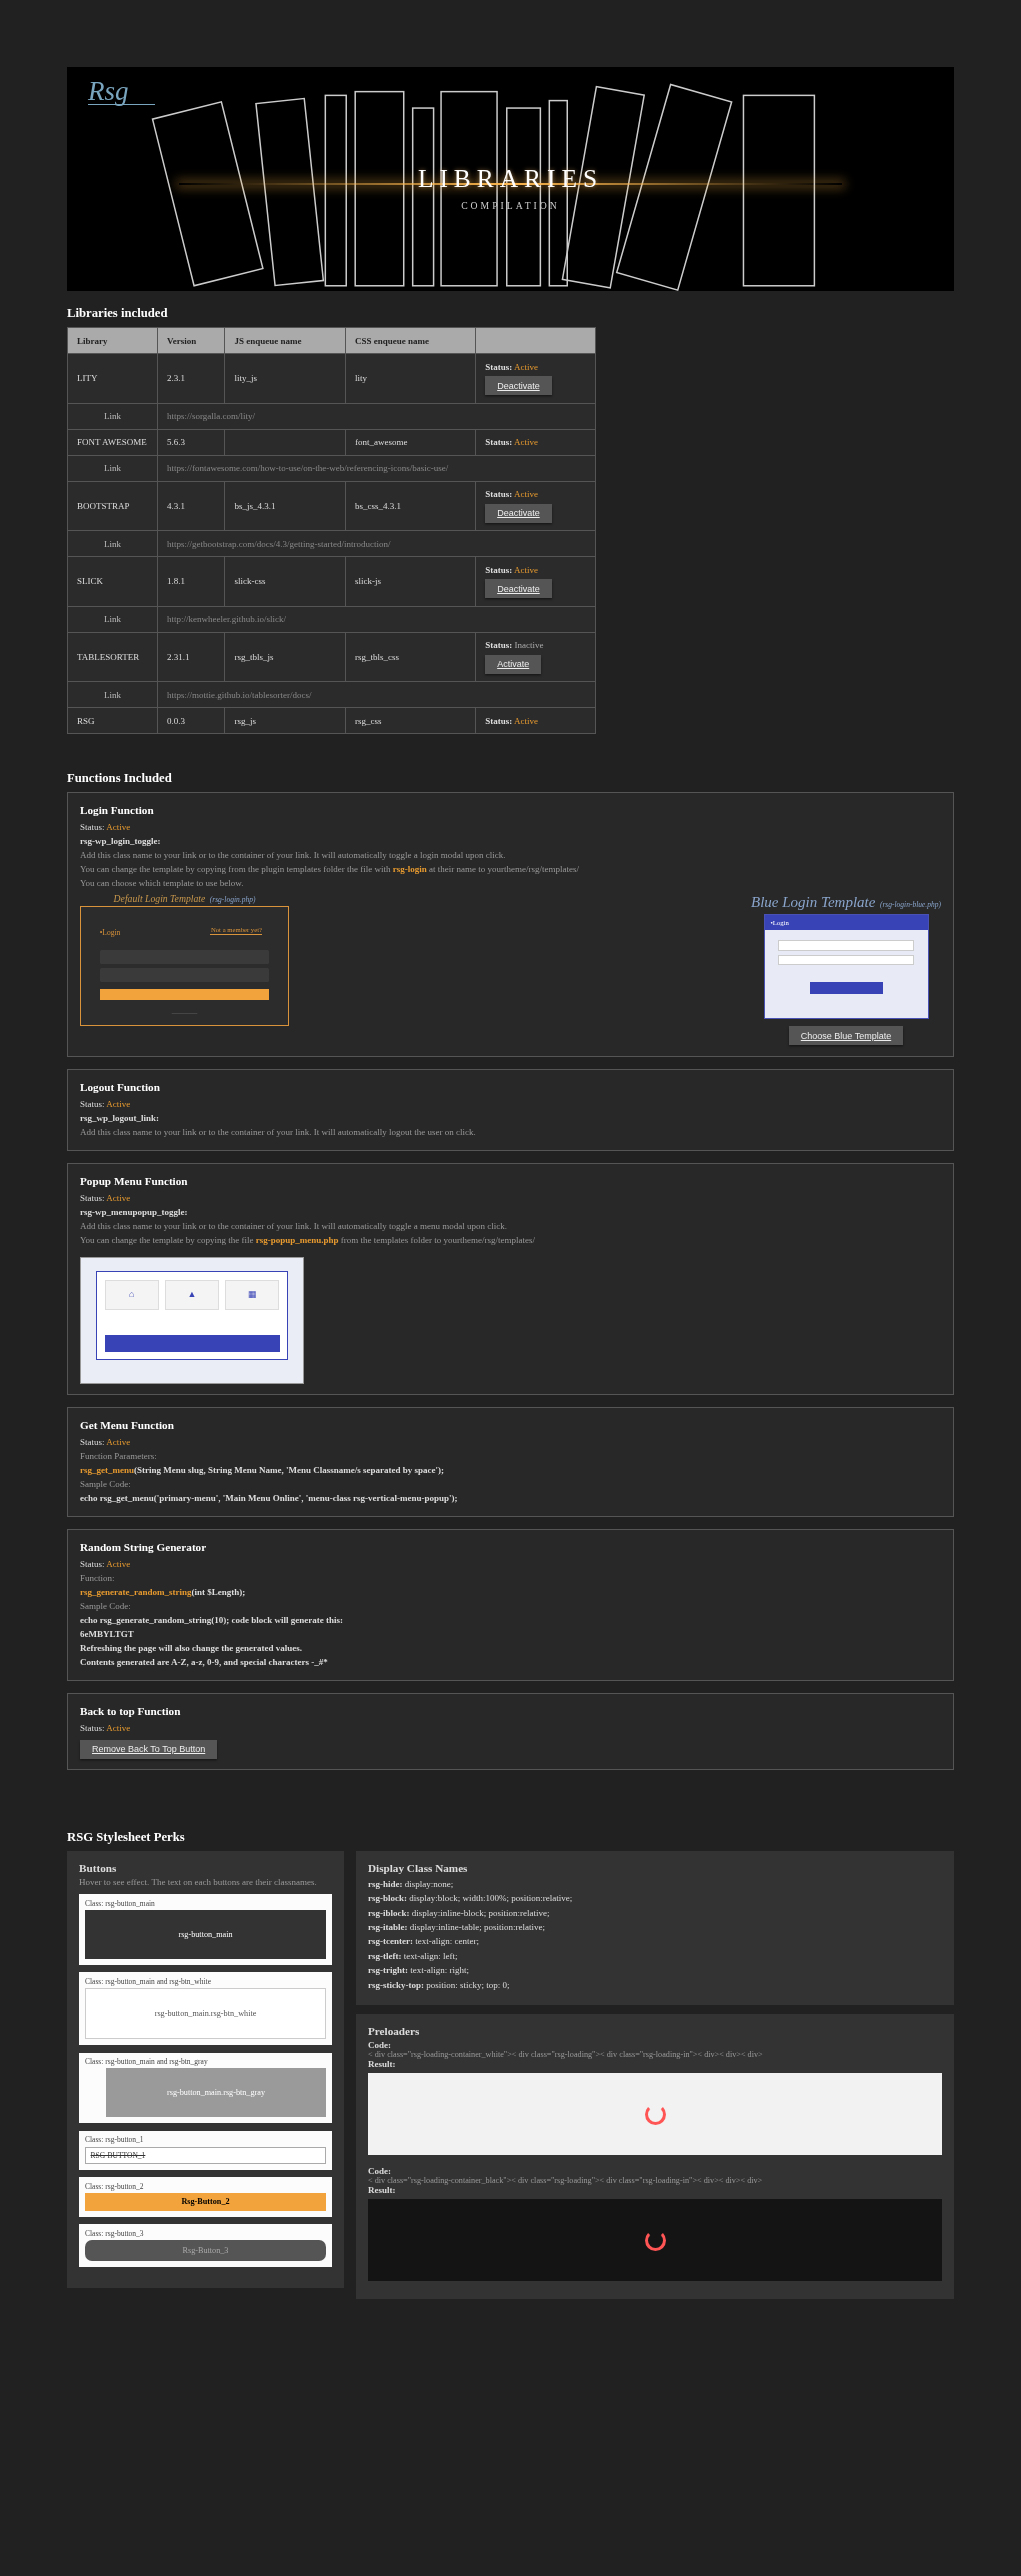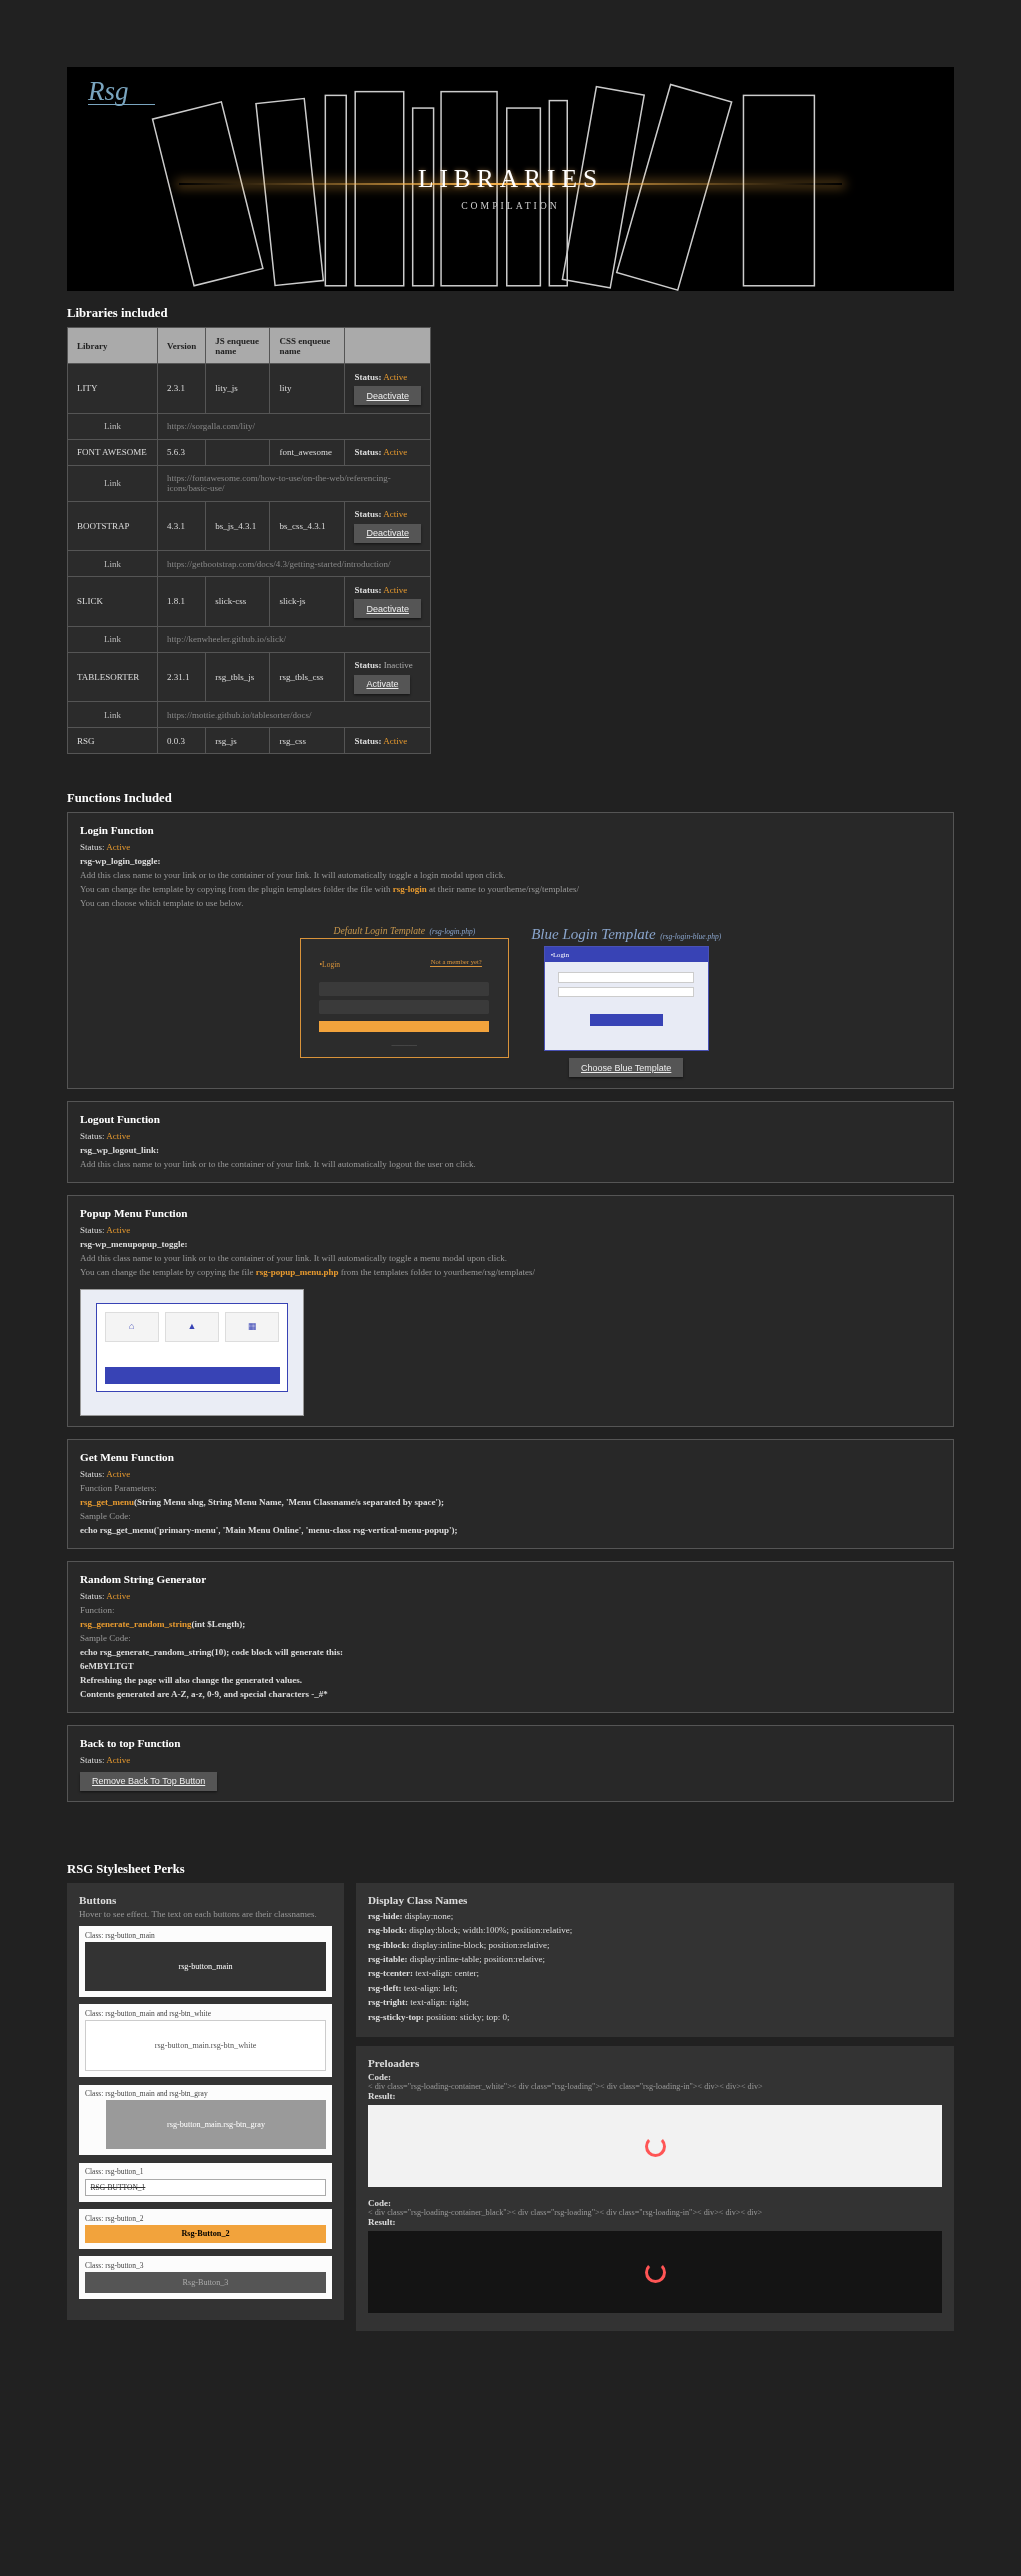--- a/index.html
+++ b/index.html
@@ -35,21 +35,21 @@
   .banner-glow {
     position:absolute;top:116px;left:112px;right:112px;height:1.5px;
     background:linear-gradient(90deg,transparent,#ffb84d,transparent);
     box-shadow:0 0 10.5px 3px rgba(255,180,70,.35);
   }
   .logo { position:absolute;top:9px;left:21px;font-style:italic;color:#7aa5bf;font-size:27px;font-family:cursive; }
   .logo::after{content:"";display:block;border-bottom:1.5px solid #7aa5bf;width:67px;margin-top:-3px;}
   
   h2.sec { font-size: 12.7px; font-weight: bold; margin: 15px 0 6px; color:#fff; }
   
-  table.libs { border-collapse: collapse; width: 364px; font-size:9px;}
+  table.libs { border-collapse: collapse; width: 529px; font-size:9px;}
   table.libs th, table.libs td { border: 0.7px solid #555; padding: 7.5px 9px; text-align:left; vertical-align:middle;}
   table.libs th { background:#aaa; color:#222; font-weight:bold;}
   table.libs td { background:#2b2b2b; color:#ddd;}
   .link-row td:first-child{ text-align:center; color:#bbb; width:90px;}
   .link-row a{ color:#888; text-decoration:none;text-align:right; }
   .status-cell .st-label{ font-weight:bold; }
   .active{ color:#e79a2f; }
   .inactive{ color:#aaa; }
   .btn-gray {
     display:inline-block;padding:4.5px 12px;margin-top:4.5px;
@@ -58,21 +58,21 @@
     text-decoration:underline;
   }
   
   .card {
     border:0.7px solid #555;background:#282828;padding:9px 12px 10.5px;
     margin-bottom:12px;font-size:9px;line-height:1.55;
   }
   .card h3{font-size:11.2px;font-weight:bold;margin-bottom:1.5px;color:#fff;}
   .muted{color:#999;}
   .orange{color:#e79a2f;font-weight:bold;}
-  .templates{display:flex;gap:22.4px;margin-top:12px;justify-content:center;}
+  .templates{display:flex;gap:22.4px;justify-content:space-between;}
   .tpl{display:flex;flex-direction:column;align-items:center;}
   .tpl-title{font-style:italic;color:#c8974c;margin-bottom:3px;font-size:9.7px;}
   .tpl-sub{font-style:italic;color:#8aa5cc;font-size:7.5px;margin-left:4.5px;}
   .tpl-blue-title{font-style:italic;color:#8aa5cc;margin-bottom:3px;font-size:15px;}
   .tpl-img{border:1.5px solid #d9933a;width:209px;height:120px;background:#2c2c2c;position:relative;}
   .tpl-img-blue{border:1.5px solid #4951b5;width:165px;height:105px;background:#e8ebf5;position:relative;}
   .mock-row{position:absolute;left:18.7px;right:18.7px;height:13.5px;background:#3a3a3a;border-radius:1.5px;}
   .mock-login-btn{position:absolute;left:18.7px;right:18.7px;height:10.5px;background:#f2a33c;}
   .mock-blue-bar{position:absolute;left:0;right:0;top:0;height:15px;background:#3843b5;}
   .mock-blue-btn{position:absolute;left:45px;right:45px;height:12px;background:#3843b5;}
@@ -86,21 +86,21 @@
   .perk-col{flex:0 0 277px;}
   .perk-card{background:#333;padding:10.5px 12px 13.5px;margin-bottom:9px;font-size:9px;}
   .perk-card h3{font-size:11.2px;margin-bottom:3px;}
   .btn-sample-wrap{background:#fcfcfc;color:#222;padding:4.5px 6px 6px;margin:7.5px 0;font-size:8.2px;}
   .btn-sample-wrap .cap{font-size:7.5px;color:#444;margin-bottom:2.2px;}
   .rsg-button_main{display:block;background:#333;color:#fff;text-align:center;padding:20px;font-size:8.2px;}
   .rsg-button_main.white{background:#fff;color:#555;border:0.7px solid #ccc;}
   .rsg-button_main.gray{background:#9a9a9a;color:#fff;margin-left:21px;}
   .rsg-button_1{display:block;background:#fff;color:#333;text-align:left;padding:3px 4.5px;border:0.7px solid #aaa;text-decoration:line-through;font-size:7.5px;}
   .rsg-button_2{display:block;background:#f2a33c;color:#000;text-align:center;padding:4.5px;font-weight:bold;}
-  .rsg-button_3{display:block;background:#555;color:#aaa;text-align:center;padding:6px;}
+  .rsg-button_3{display:block;background:#555;color:#aaa;text-align:center;padding:6px;border-radius:7px;}
   .perk-right{flex:1;}
   .display-card p{font-size:9px;line-height:1.6;}
   .pre-card{position:relative;}
   .preloader-box-white{background:#f2f2f2;height:82px;margin:4.5px 0 10.5px;display:flex;align-items:center;justify-content:center;}
   .preloader-box-black{background:#141414;height:82px;margin:4.5px 0;display:flex;align-items:center;justify-content:center;}
   .spinner-red{width:21px;height:21px;border:3px solid #f55;border-top-color:transparent;border-radius:50%;}
   strong{font-weight:bold;}
 </style>
 </head>
 <body>

